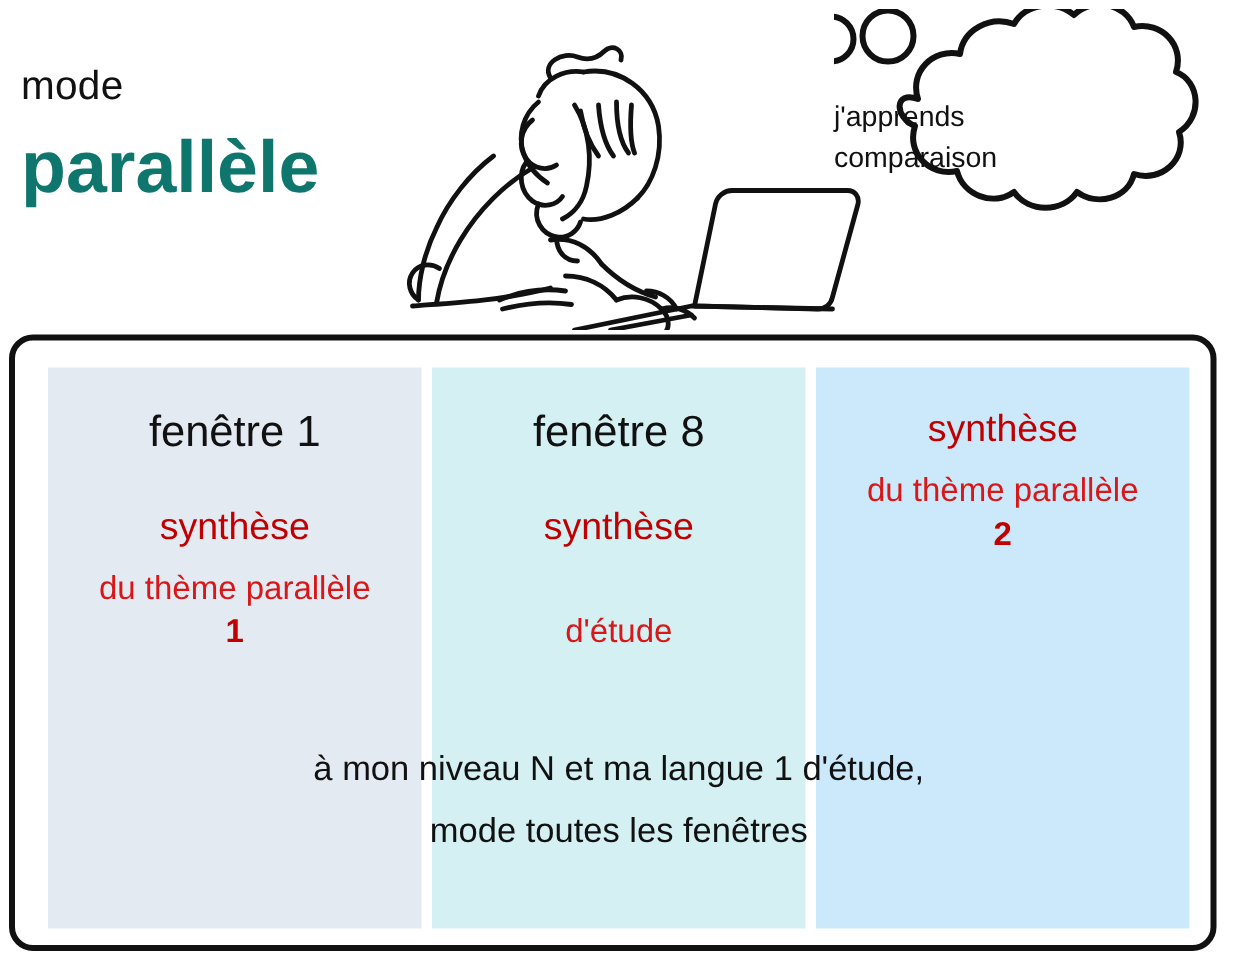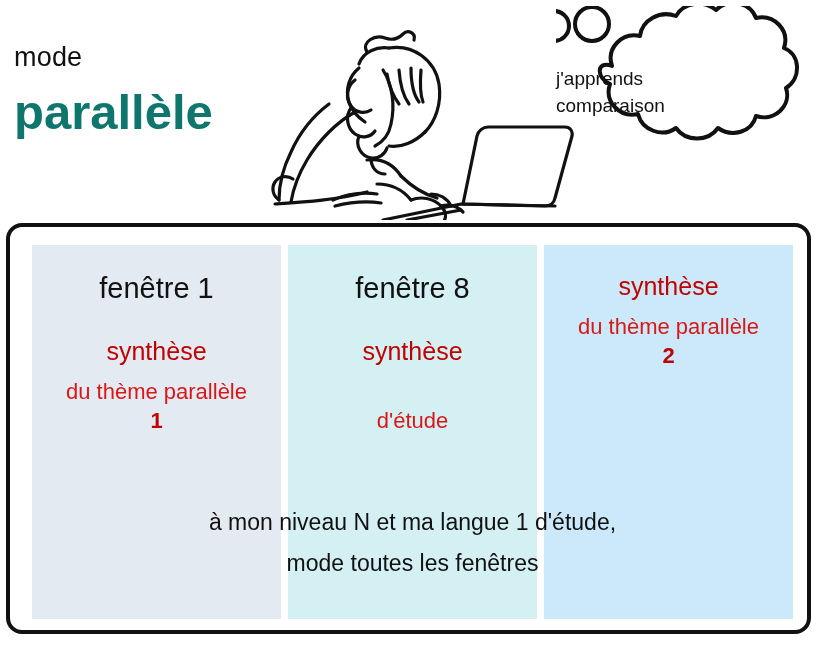--- a/index.html
+++ b/index.html
@@ -135,21 +135,21 @@
   }
   .panel-desc .num {
     font-weight: bold;
     color: #c00000;
   }
 
   
   #footer-note {
     position: absolute;
     left: 22px;
-    top: 275px;
+    top: 265px;
     width: 761px;
     text-align: center;
     pointer-events: none;
   }
   #footer-note div {
     font-size: 23px;
     color: #111111;
     line-height: 1.78;
     white-space: nowrap;
   }

